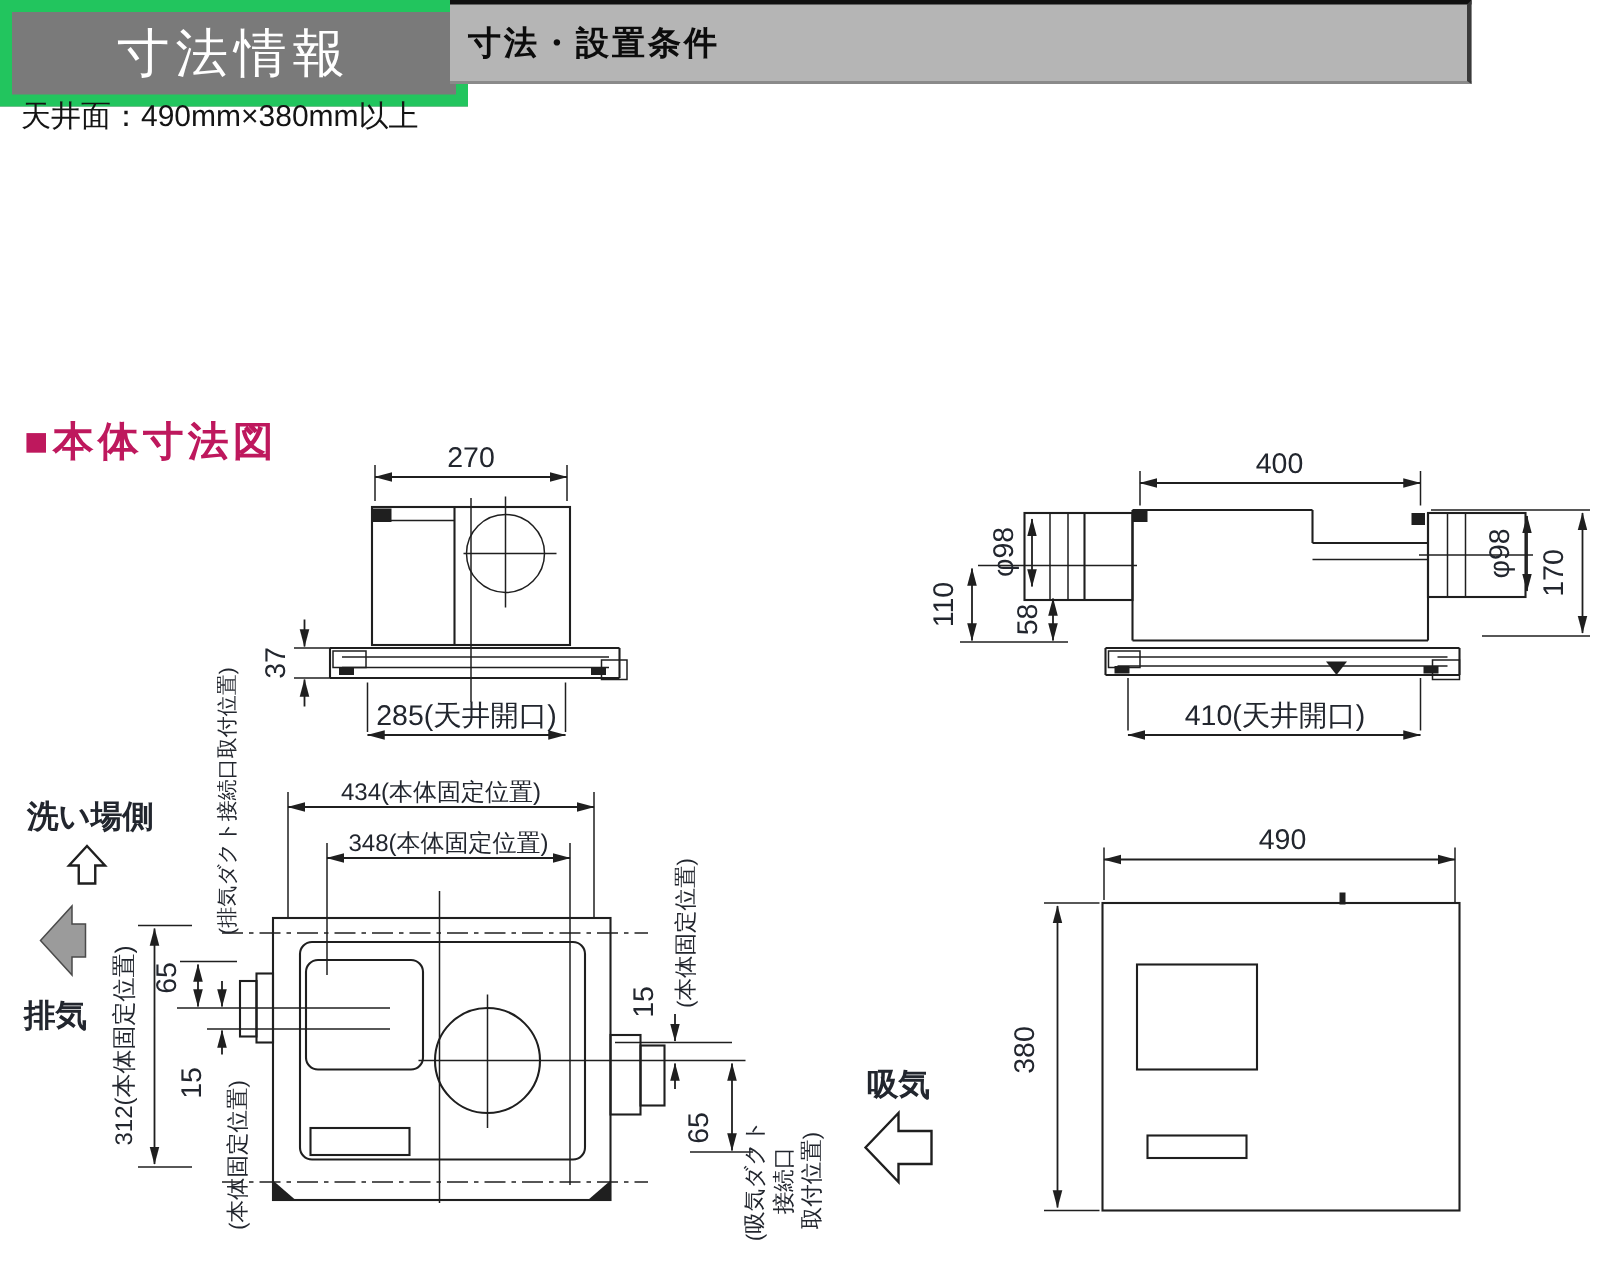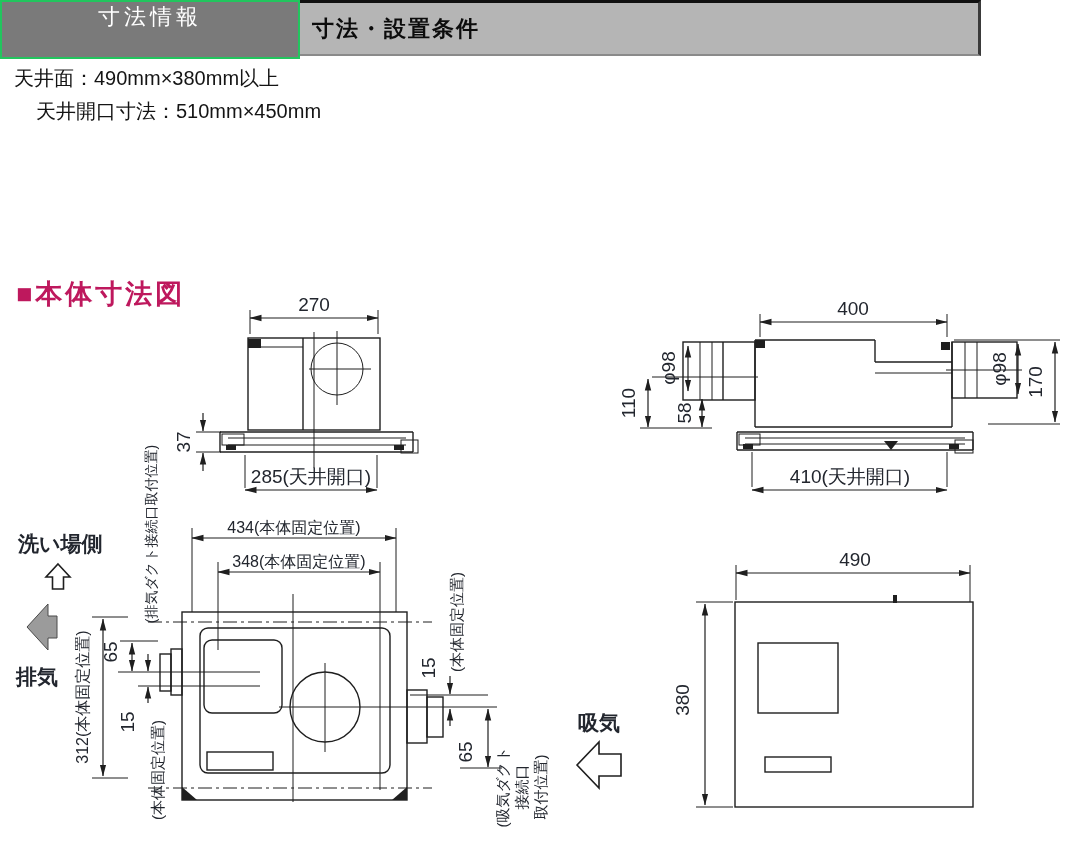--- a/index.html
+++ b/index.html
@@ -1,22 +1,22 @@
 <!DOCTYPE html>
 <html><head>
 <meta charset="utf-8">
 <style>
   html,body{margin:0;padding:0;background:#ffffff;}
   body{font-family:"Liberation Sans","DejaVu Sans",sans-serif;color:#1f1f1f;}
   .page{position:relative;width:1080px;height:845px;background:#fff;overflow:hidden;}
 
   
   .hdr-tab{position:absolute;left:0;top:0;width:296px;height:55px;background:#7a7a7a;
-    border:2px solid #22c55e;display:flex;justify-content:center;
-    color:#ffffff;font-size:22px;letter-spacing:4px;}
+    border:8px solid #22c55e;display:flex;align-items:center;justify-content:center;
+    color:#ffffff;font-size:35px;letter-spacing:4px;}
   .hdr-bar{position:absolute;left:300px;top:0;width:666px;height:51px;background:#b5b5b5;
     border-top:3px solid #101010;border-right:3px solid #3a3a3a;border-bottom:2px solid #8a8a8a;
     display:flex;align-items:center;color:#0c0c0c;font-size:22px;font-weight:bold;
     padding-left:12px;letter-spacing:2px;}
 
   
   .conds{position:absolute;left:14px;top:62px;font-size:20px;line-height:33px;color:#141414;}
   .conds .indent{padding-left:22px;}
 
   
@@ -44,21 +44,20 @@
 
   <div class="hdr-tab">
     <span>寸法情報</span>
   </div>
   <div class="hdr-bar">
     <span>寸法・設置条件</span>
   </div>
 
   <div class="conds">
     <div>天井面：490mm×380mm以上</div>
-    <div class="indent">天井開口寸法：510mm×450mm</div>
   </div>
 
   <div class="sec-title">■本体寸法図</div>
 
   <svg class="draw" viewBox="0 0 1080 845">
     <defs>
       <marker id="mE" viewBox="0 0 12 8" refX="11.5" refY="4" markerWidth="12" markerHeight="8" markerUnits="userSpaceOnUse" orient="auto">
           <path d="M0,0.8 L12,4 L0,7.2 Z" fill="#1f1f1f"></path>
         </marker>
       <marker id="mS" viewBox="0 0 12 8" refX="11.5" refY="4" markerWidth="12" markerHeight="8" markerUnits="userSpaceOnUse" orient="auto-start-reverse">

